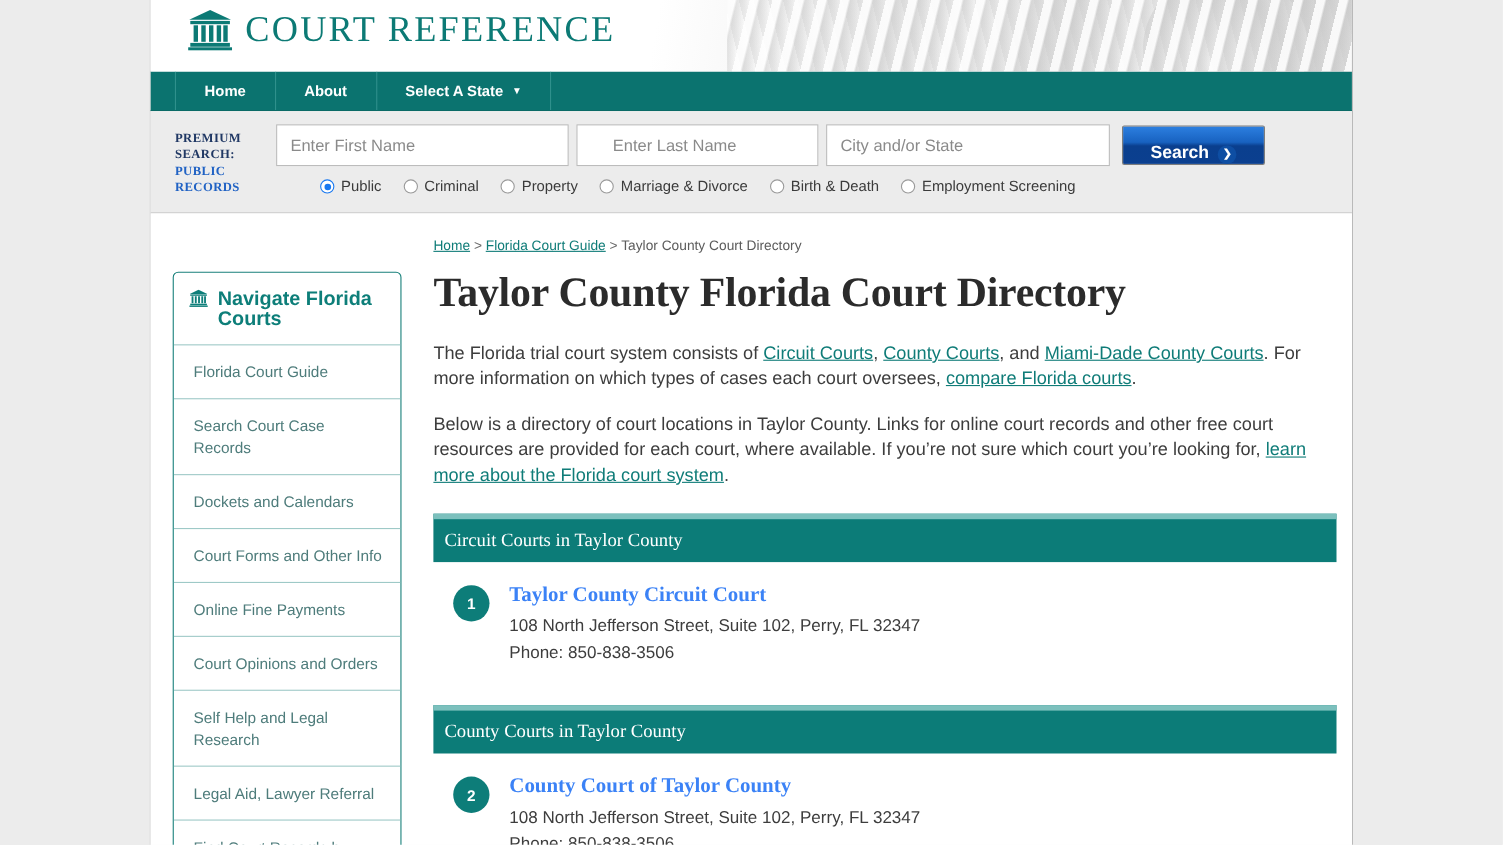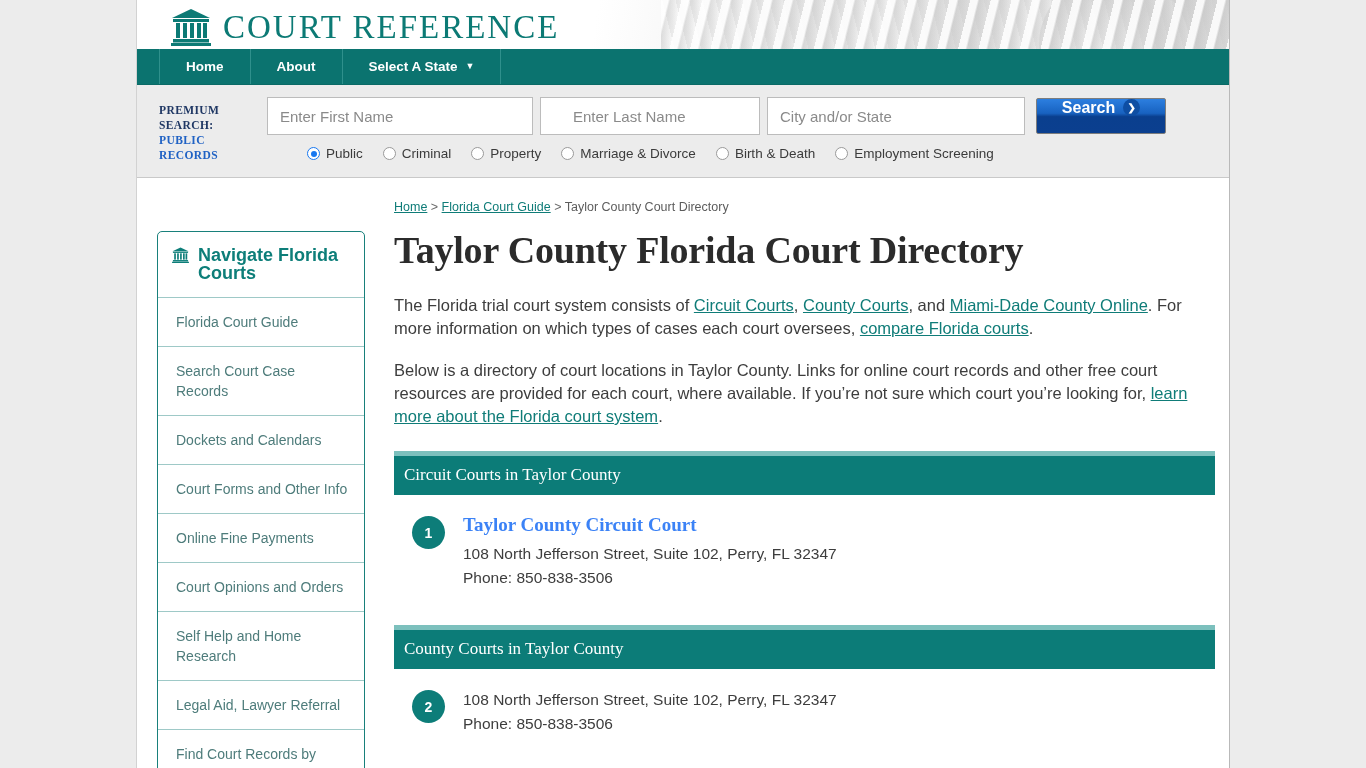--- a/index.html
+++ b/index.html
@@ -17,21 +17,21 @@
     position: relative;
     background: #ffffff;
     min-height: 768px;
     border-left: 1px solid #d2d2d2;
     border-right: 1px solid #b9b9b9;
   }
 
   
   .masthead {
     position: relative;
-    height: 49px;
+    height: 65px;
     background: linear-gradient(100deg,
         #ffffff 0%, #ffffff 42%, #f6f6f6 52%,
         #e7e7e7 62%, #f2f2f2 68%, #dcdcdc 76%,
         #eeeeee 82%, #cfcfcf 90%, #dadada 100%);
     overflow: hidden;
     padding-left: 30px;
   }
   .masthead::after {
     
     content: "";
@@ -92,21 +92,20 @@
   .nav-item:first-child { border-left: 1px solid #2f908c; margin-left: 22px; }
   .nav-caret { margin-left: 8px; font-size: 9px; line-height: 1; }
 
   
   .searchbar {
     background: #ececec;
     border-bottom: 1px solid #c9c9c9;
     padding: 12px 20px 14px 22px;
     display: flex;
     align-items: flex-start;
-    gap: 16px;
   }
   .premium-label {
     width: 92px;
     padding-top: 6px;
     flex: 0 0 92px;
     font-family: "Liberation Serif", serif;
     font-size: 11.5px;
     font-weight: bold;
     letter-spacing: .4px;
     line-height: 15px;
@@ -129,21 +128,21 @@
   #last-name-input  { width: 220px; padding-left: 32px; }
   #city-state-input { width: 258px; }
   .search-inputs input::placeholder { color: #8a8a8a; }
   .search-btn {
     width: 130px; height: 36px;
     border: 1px solid #7d7d7d;
     border-radius: 2px;
     background: linear-gradient(180deg, #2c7fe0 0%, #1862c0 42%, #0a3f8e 52%, #0b3f8f 100%);
     color: #ffffff;
     font-size: 16px; font-weight: bold;
-    display: flex; align-items: flex-start; justify-content: center; gap: 8px;
+    display: flex; align-items: flex-end; justify-content: center; gap: 8px;
     cursor: pointer;
     margin-left: 4px;
   }
   .search-btn .chev {
     width: 17px; height: 17px; border-radius: 50%;
     background: #0e4ea3;
     display: flex; align-items: center; justify-content: center;
     font-size: 10px; font-weight: bold; line-height: 1;
   }
   .radio-row {
@@ -372,56 +371,57 @@
       <div class="sidebar-item">
         <span>Court Forms and Other Info</span>
       </div>
       <div class="sidebar-item">
         <span>Online Fine Payments</span>
       </div>
       <div class="sidebar-item">
         <span>Court Opinions and Orders</span>
       </div>
       <div class="sidebar-item">
-        <span>Self Help and Home Research</span>
+        <span>Self Help and Legal Research</span>
       </div>
       <div class="sidebar-item">
         <span>Legal Aid, Lawyer Referral</span>
       </div>
       <div class="sidebar-item">
         <span>Find Court Records by Florida County</span>
       </div>
     </div>
 
     <div class="main">
 
       <div class="breadcrumb">
         <a>Home</a><span class="sep"> &gt; </span><a>Florida Court Guide</a><span class="sep"> &gt; </span><span>Taylor County Court Directory</span>
       </div>
 
       <h1 class="page-title">Taylor County Florida Court Directory</h1>
 
-      <p class="body-text"><span>The Florida trial court system consists of </span><a>Circuit Courts</a><span>, </span><a>County Courts</a><span>, and </span><a>Miami-Dade County Online</a><span>. For more information on which types of cases each court oversees, </span><a>compare Florida courts</a><span>.</span></p>
+      <p class="body-text"><span>The Florida trial court system consists of </span><a>Circuit Courts</a><span>, </span><a>County Courts</a><span>, and </span><a>Miami-Dade County Courts</a><span>. For more information on which types of cases each court oversees, </span><a>compare Florida courts</a><span>.</span></p>
 
       <p class="body-text"><span>Below is a directory of court locations in Taylor County. Links for online court records and other free court resources are provided for each court, where available. If you’re not sure which court you’re looking for, </span><a>learn more about the Florida court system</a><span>.</span></p>
 
       <div class="section-head">Circuit Courts in Taylor County</div>
       <div class="court-entry">
         <div class="court-num">1</div>
         <div>
           <div class="court-name">Taylor County Circuit Court</div>
           <div class="court-line">108 North Jefferson Street, Suite 102, Perry, FL 32347</div>
           <div class="court-line">Phone: 850-838-3506</div>
         </div>
       </div>
 
       <div class="section-head">County Courts in Taylor County</div>
       <div class="court-entry">
         <div class="court-num">2</div>
         <div>
+          <div class="court-name">County Court of Taylor County</div>
           <div class="court-line">108 North Jefferson Street, Suite 102, Perry, FL 32347</div>
           <div class="court-line">Phone: 850-838-3506</div>
         </div>
       </div>
 
     </div>
   </div>
 </div>
 
 </body></html>

